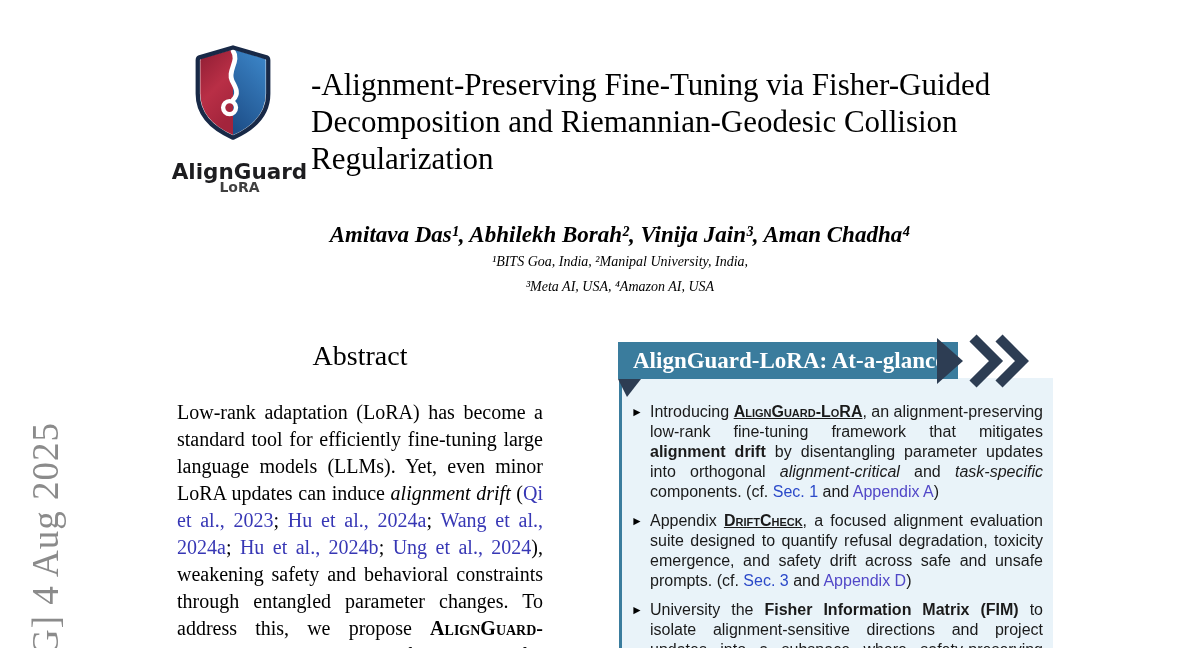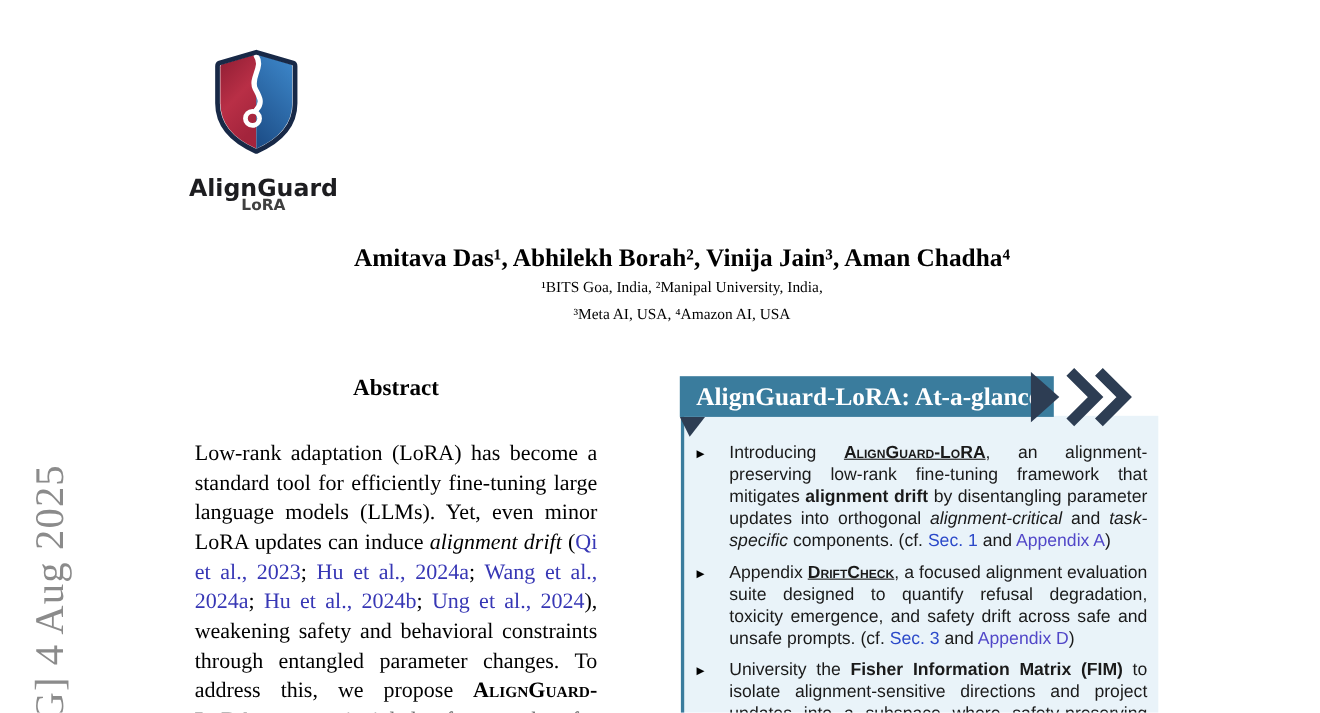--- a/index.html
+++ b/index.html
@@ -15,48 +15,48 @@
   .logo-shield{position:absolute;left:190px;top:44px;}
   .logo-word{position:absolute;left:162px;top:159px;width:155px;text-align:center;
              font-family:"DejaVu Sans",sans-serif;font-weight:bold;font-size:21.5px;color:#1d1d20;}
   .logo-sub{position:absolute;left:162px;top:169px;width:155px;text-align:center;
             font-family:"DejaVu Sans",sans-serif;font-weight:bold;font-size:14px;color:#404040;margin-top:10px;}
 
   
   .title{position:absolute;left:311px;top:66px;font-size:31px;line-height:37px;color:#000;}
 
   
-  .authors{position:absolute;left:140px;top:221px;width:960px;text-align:center;}
+  .authors{position:absolute;left:140px;top:221px;width:960px;text-align:center;font-style:italic;}
   .authors .names{font-weight:bold;font-size:23px;line-height:28px;}
   .authors .affil{font-size:14px;line-height:25px;}
 
   
   .abs-head{position:absolute;left:177px;top:340px;width:366px;text-align:center;
-            font-weight:bold;font-size:21px;}
+            font-weight:normal;font-size:28px;}
   .abs-body{position:absolute;left:177px;top:399px;width:366px;text-align:justify;
             font-size:20px;line-height:27px;}
   .i{font-style:italic;}
   .sc{font-variant:small-caps;font-weight:bold;}
   .cite{color:#3737b5;}
 
   
   .glance-panel{position:absolute;left:619px;top:378px;width:434px;height:272px;
                 background:#e9f3f9;border-left:3px solid #3a7c9d;box-sizing:border-box;}
   .ribbon{position:absolute;left:618px;top:342px;height:37px;line-height:37px;
           background:#3a7c9d;color:#ffffff;font-weight:bold;font-size:23px;
           padding:0 13px 0 15px;font-family:"Liberation Serif",serif;white-space:nowrap;}
   .ribbon-fold{position:absolute;left:618px;top:379px;}
   .ribbon-arrows{position:absolute;left:937px;top:333px;}
 
   .glance-body{position:absolute;left:631px;top:402px;width:412px;
                font-family:"Liberation Sans",sans-serif;font-size:16px;
                line-height:20px;color:#1a1a1a;}
   .bullet{display:flex;margin-bottom:9px;}
   .bullet .tri{flex:0 0 19px;font-size:12px;line-height:20px;color:#000;}
-  .bullet .bt{text-align:justify;margin-left:13px;}
+  .bullet .bt{text-align:justify;}
   .b{font-weight:bold;}
   .scb{font-weight:bold;font-variant:small-caps;text-decoration:underline;}
   .lb{color:#2b49c9;}
   .lv{color:#5147c8;}
 </style>
 </head>
 <body>
 
 <div id="page">
 
@@ -78,20 +78,25 @@
       <path d="M50 6 L13 17 Q12 17.5 12 20 L12 58 Q12 89 50 106 Z" fill="url(#gradR)"></path>
       <path d="M50 6 L87 17 Q88 17.5 88 20 L88 58 Q88 89 50 106 Z" fill="url(#gradB)"></path>
       <path d="M50 8 C58 20 43 31 49 43 C54 52 57 58 50 65" stroke="#ffffff" stroke-width="5.5" fill="none" stroke-linecap="round"></path>
       <circle cx="46" cy="74" r="7.5" stroke="#ffffff" stroke-width="5" fill="none"></circle>
       <path d="M50 4 L89 15.5 Q91 16.2 91 19 L91 58 Q91 91 50 109 Q9 91 9 58 L9 19 Q9 16.2 11 15.5 Z" fill="none" stroke="#182947" stroke-width="5" stroke-linejoin="round"></path>
     </svg>
   </div>
   <div class="logo-word">AlignGuard</div>
   <div class="logo-sub">LoRA</div>
 
+  <div class="title">
+    <div>-Alignment-Preserving Fine-Tuning via Fisher-Guided</div>
+    <div>Decomposition and Riemannian-Geodesic Collision</div>
+    <div>Regularization</div>
+  </div>
 
   <div class="authors">
     <div class="names">Amitava Das¹, Abhilekh Borah², Vinija Jain³, Aman Chadha⁴</div>
     <div class="affil">¹BITS Goa, India, ²Manipal University, India,</div>
     <div class="affil">³Meta AI, USA, ⁴Amazon AI, USA</div>
   </div>
 
   <div class="abs-head">Abstract</div>
   <div class="abs-body"><span>Low-rank adaptation (LoRA) has become a standard tool for efficiently fine-tuning large language models (LLMs).  Yet, even minor LoRA updates can induce </span><span class="i">alignment drift</span><span> (</span><span class="cite">Qi et al., 2023</span><span>; </span><span class="cite">Hu et al., 2024a</span><span>; </span><span class="cite">Wang et al., 2024a</span><span>; </span><span class="cite">Hu et al., 2024b</span><span>; </span><span class="cite">Ung et al., 2024</span><span>), weakening safety and behavioral constraints through entangled parameter changes.  To address this, we propose </span><span class="sc">AlignGuard-LoRA</span><span>, a principled framework for preserving alignment during finetun</span></div>
 

